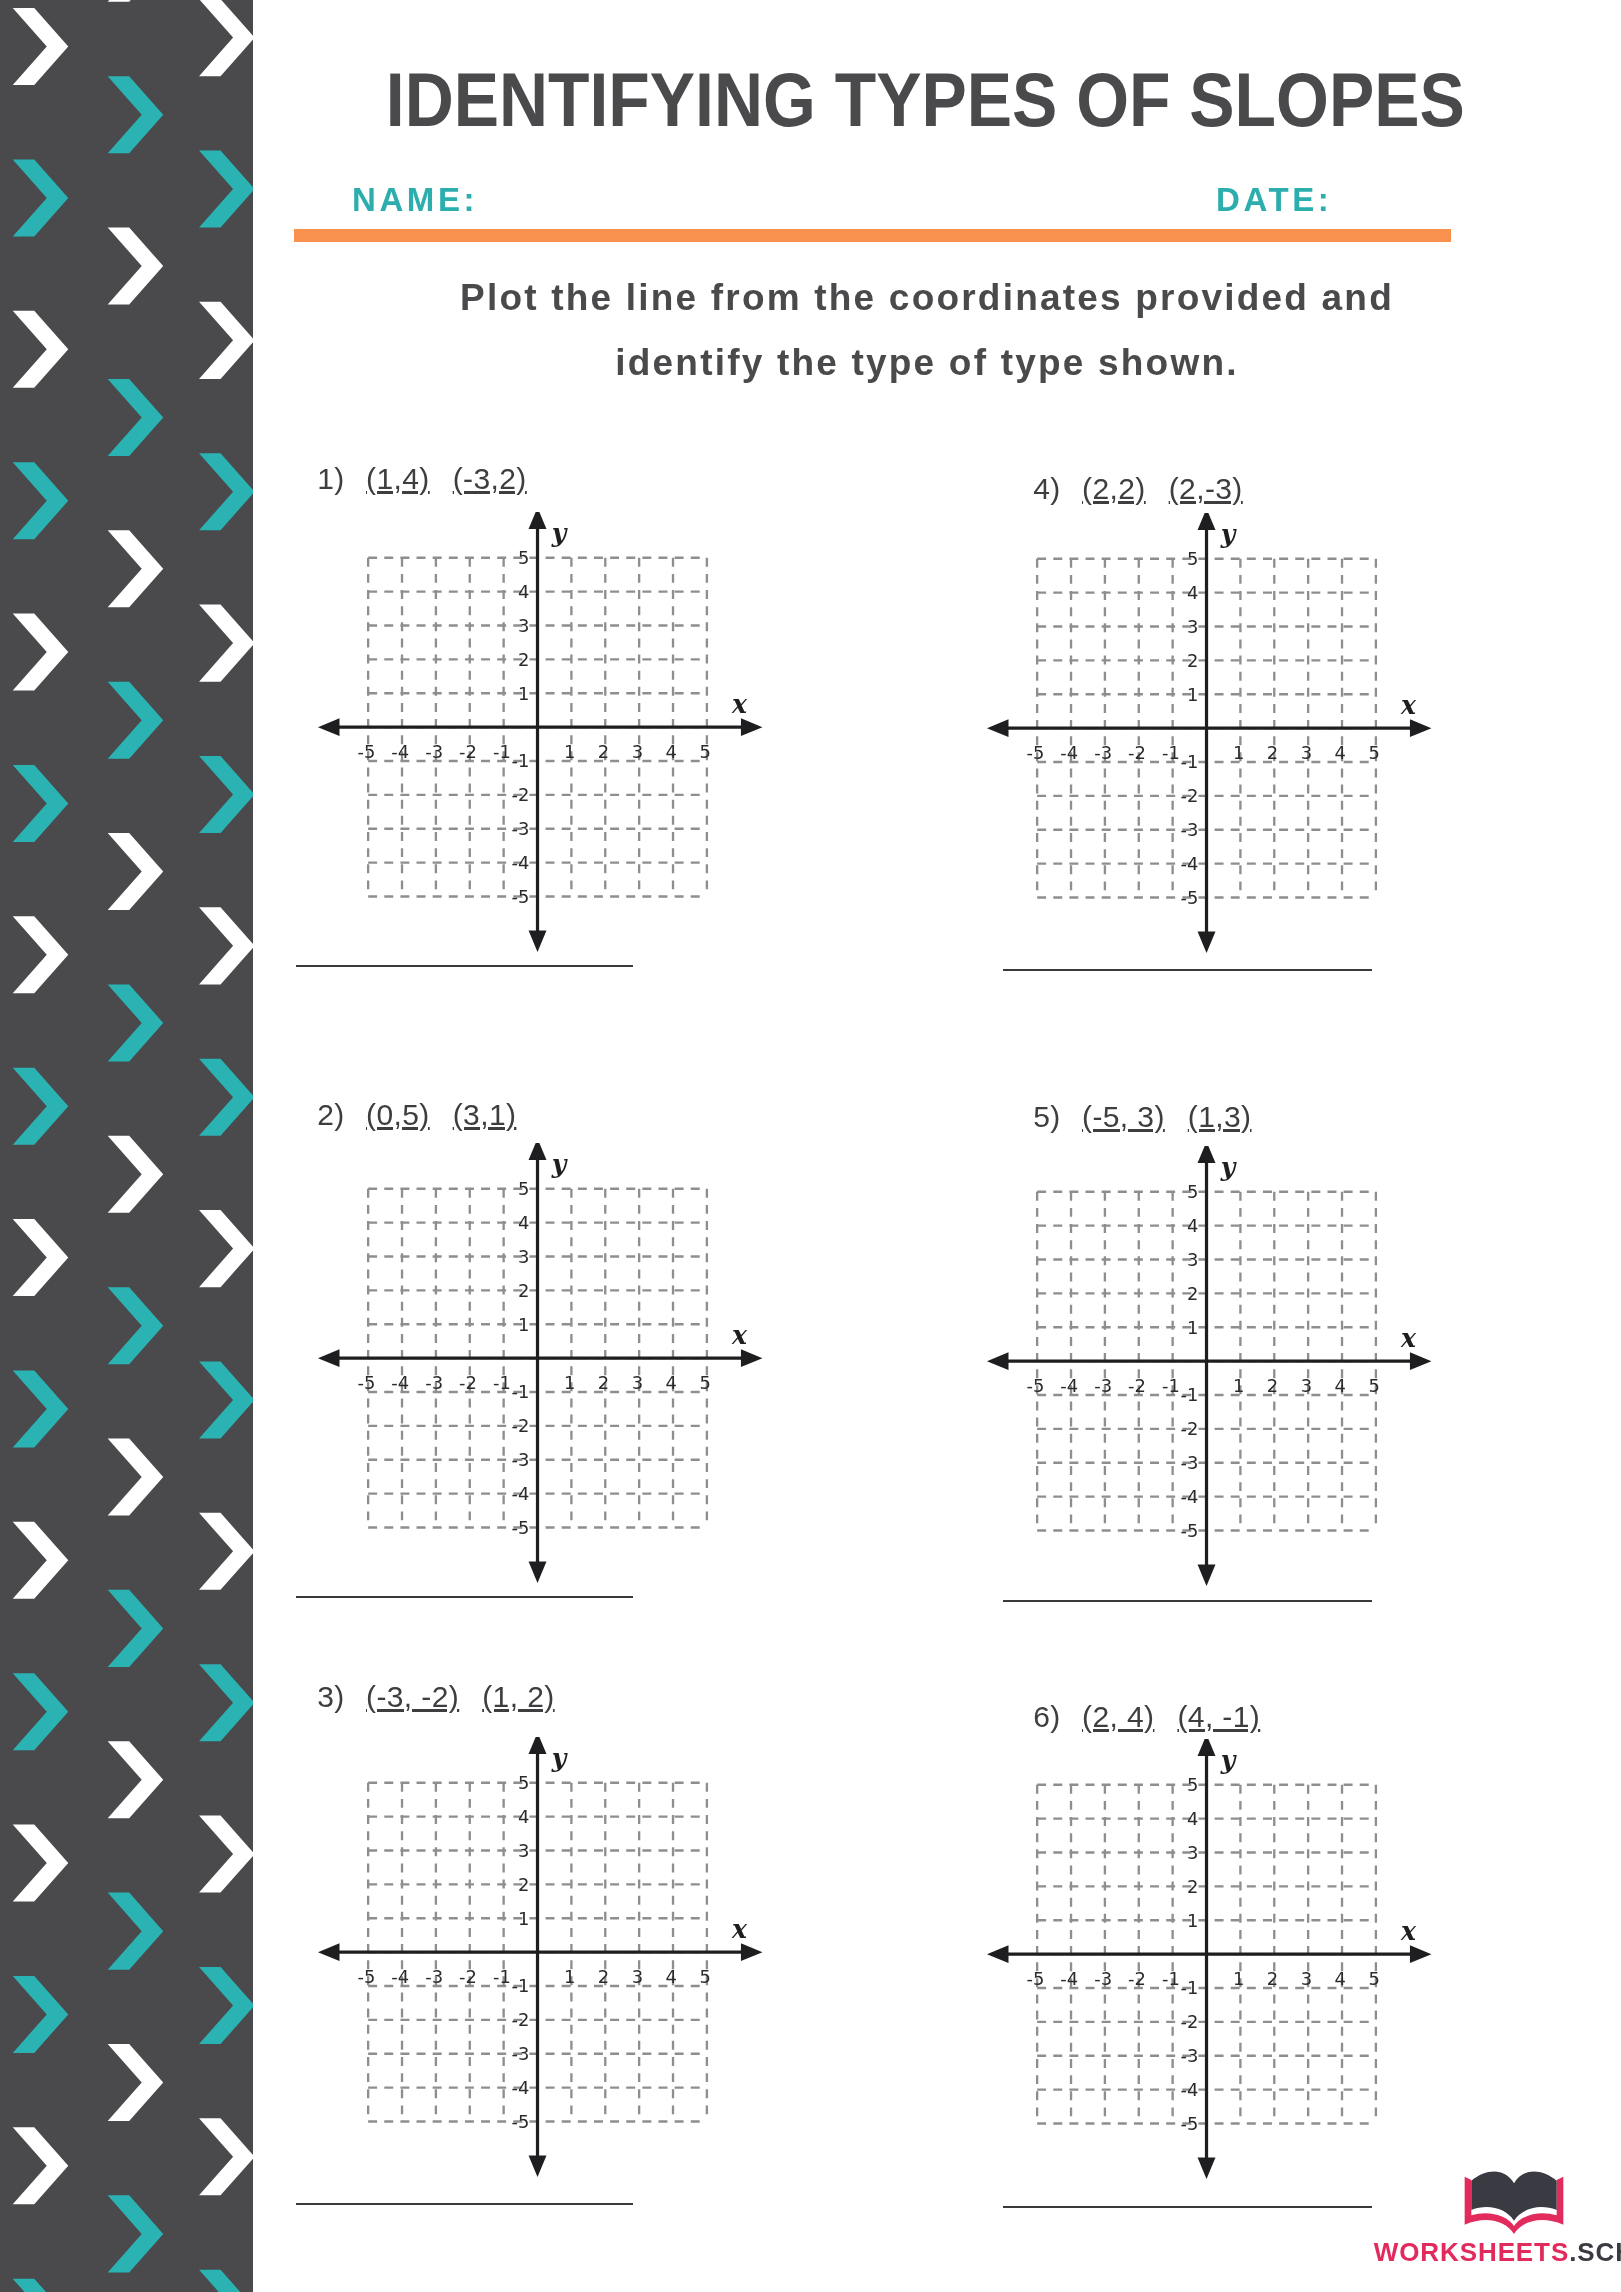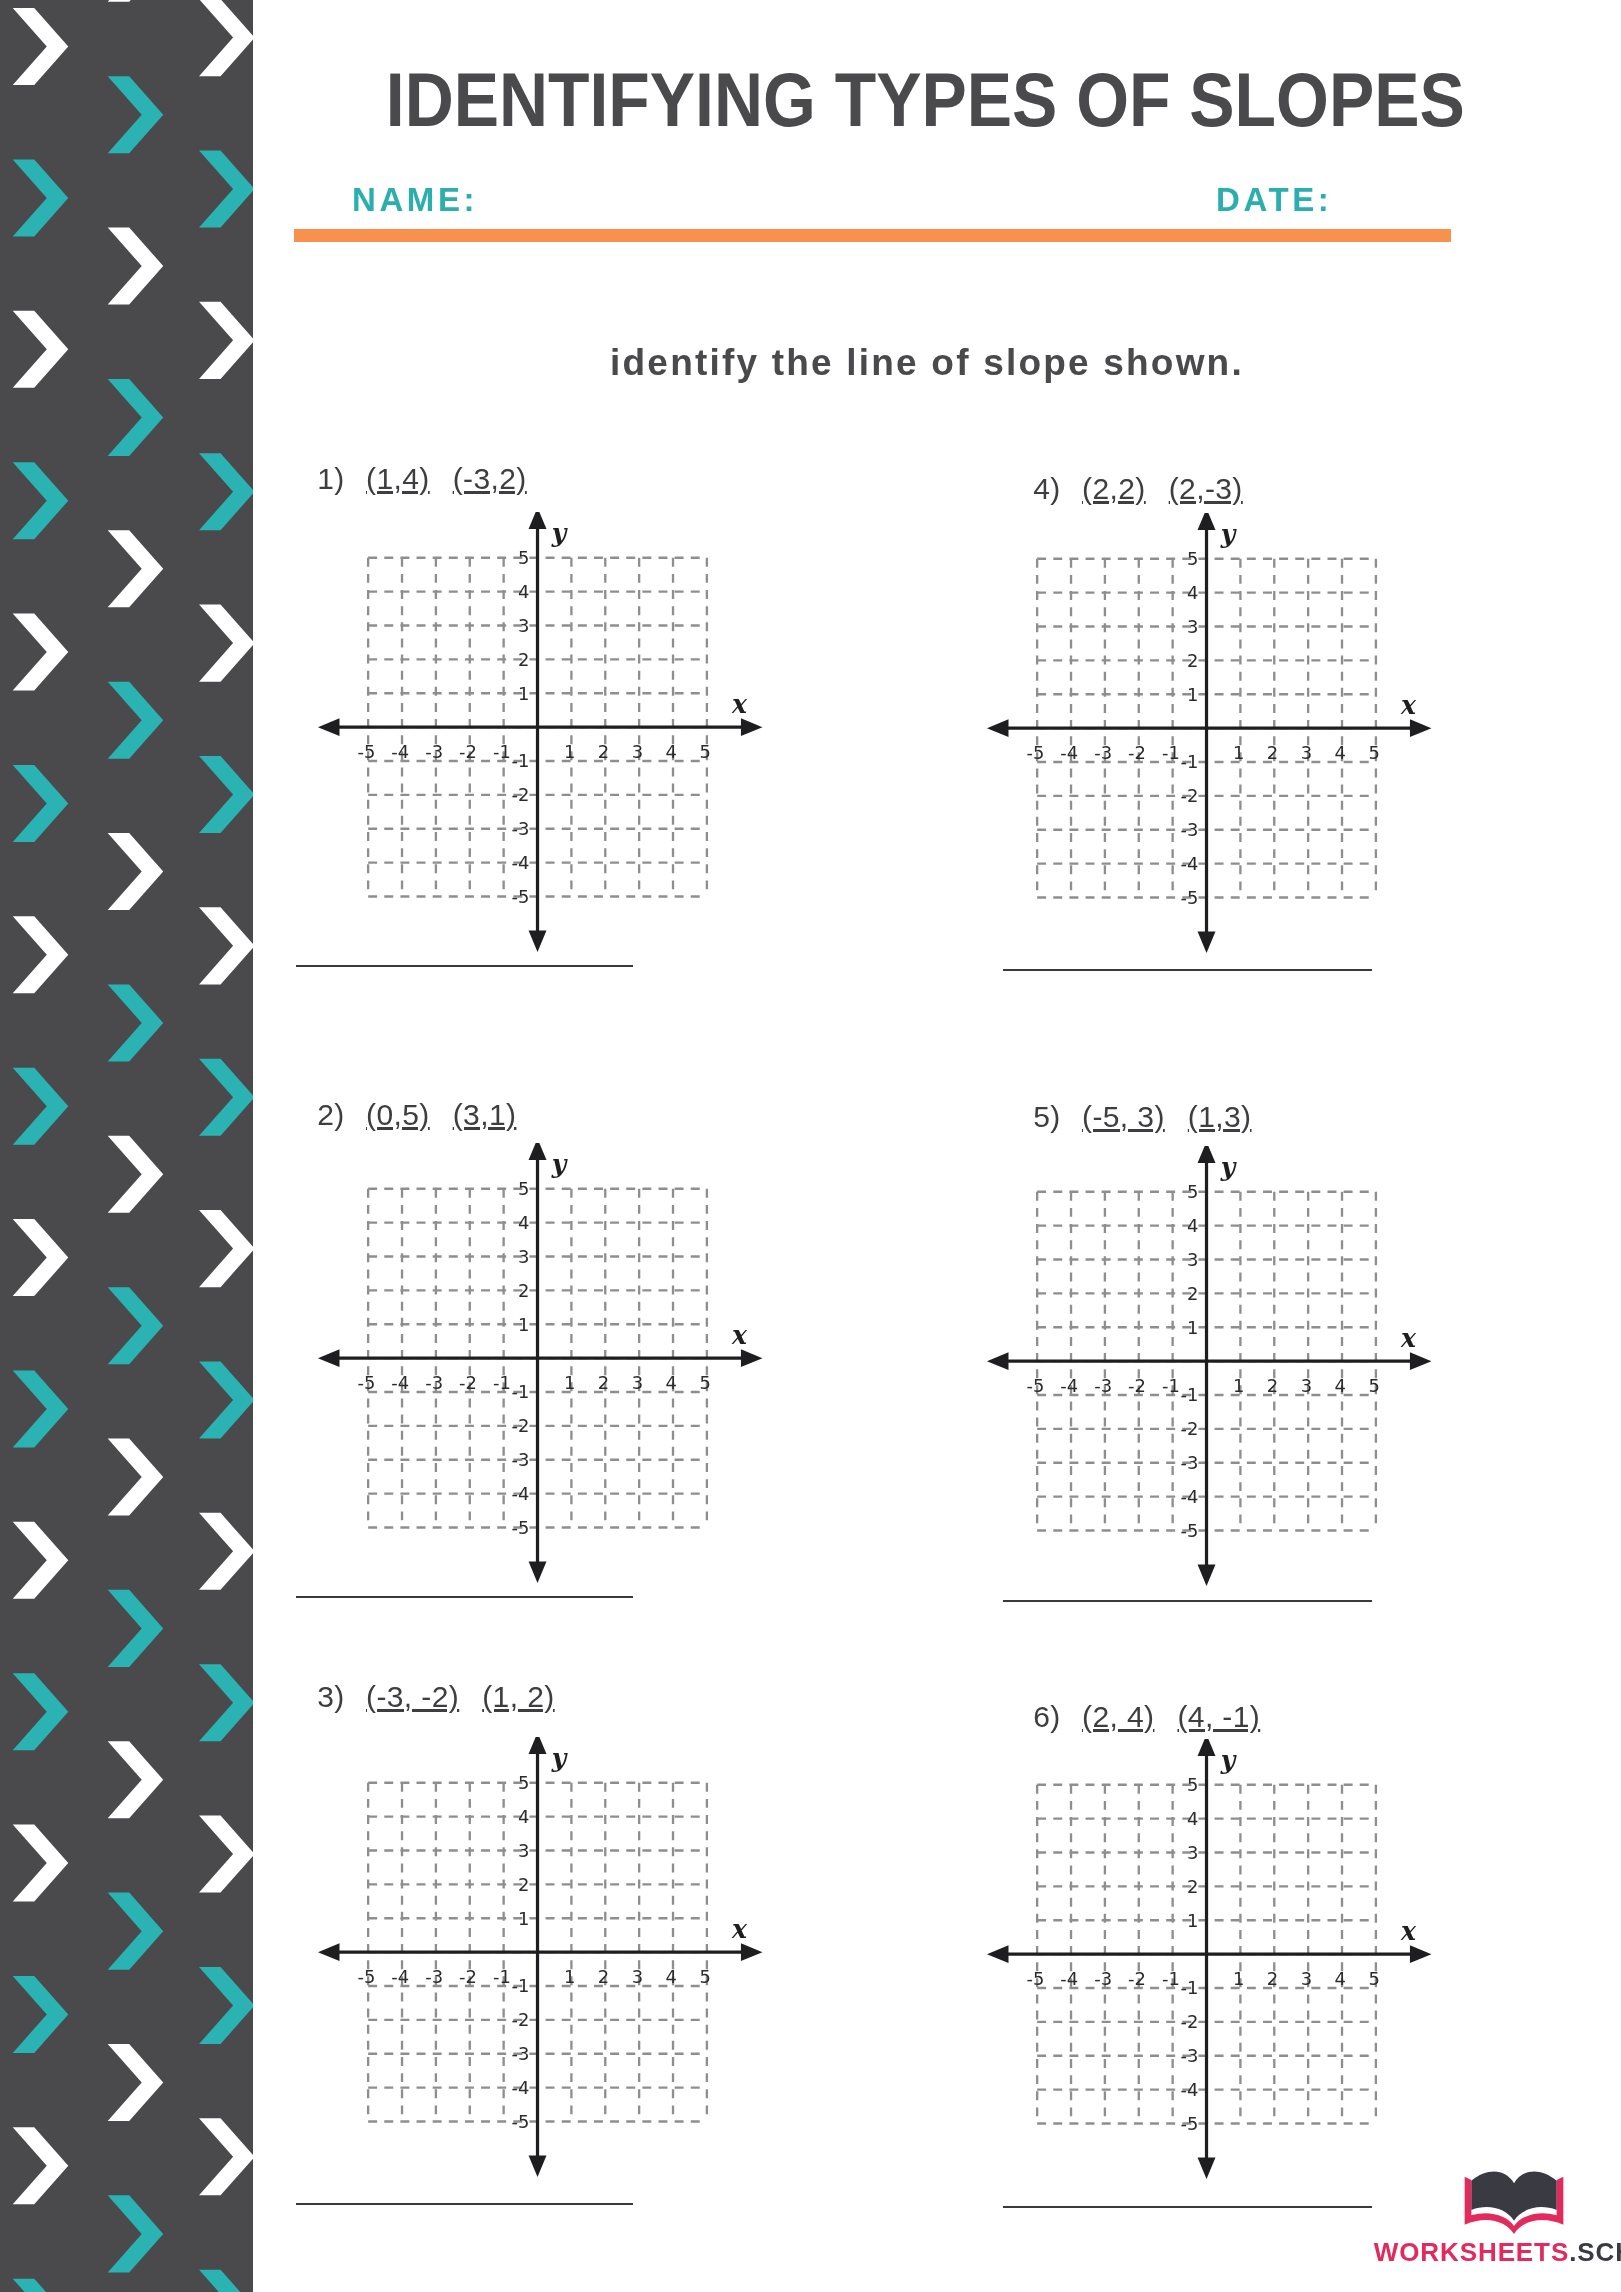--- a/index.html
+++ b/index.html
@@ -108,22 +108,22 @@
       </svg>
   </aside>
 
   <h1 class="page-title">IDENTIFYING TYPES OF SLOPES</h1>
 
   <div class="field-label name">NAME:</div>
   <div class="field-label date">DATE:</div>
   <div class="orange-rule"></div>
 
   <p class="instructions">
-    <br>
-    <span>identify the line of slope shown.</span>
+    <span>Plot the line from the coordinates provided and</span><br>
+    <span>identify the type of type shown.</span>
   </p>
 
   <div id="problems">
       <div>
         <div class="problem-label" style="left:296px;top:462px"><span class="num">1)</span><span class="pair">(1,4)</span><span class="pair">(-3,2)</span></div>
         <svg class="grid-svg" style="left:309px;top:512px" width="466" height="502" viewBox="0 0 520 560">
           <line x1="66" y1="51" x2="66" y2="429" stroke="#8E8E8E" stroke-width="2.6" stroke-dasharray="10 8"></line>
           <line x1="66" y1="51" x2="444" y2="51" stroke="#8E8E8E" stroke-width="2.6" stroke-dasharray="10 8"></line>
           <line x1="103.80000000000001" y1="51" x2="103.80000000000001" y2="429" stroke="#8E8E8E" stroke-width="2.6" stroke-dasharray="10 8"></line>
           <line x1="66" y1="88.80000000000001" x2="444" y2="88.80000000000001" stroke="#8E8E8E" stroke-width="2.6" stroke-dasharray="10 8"></line>

